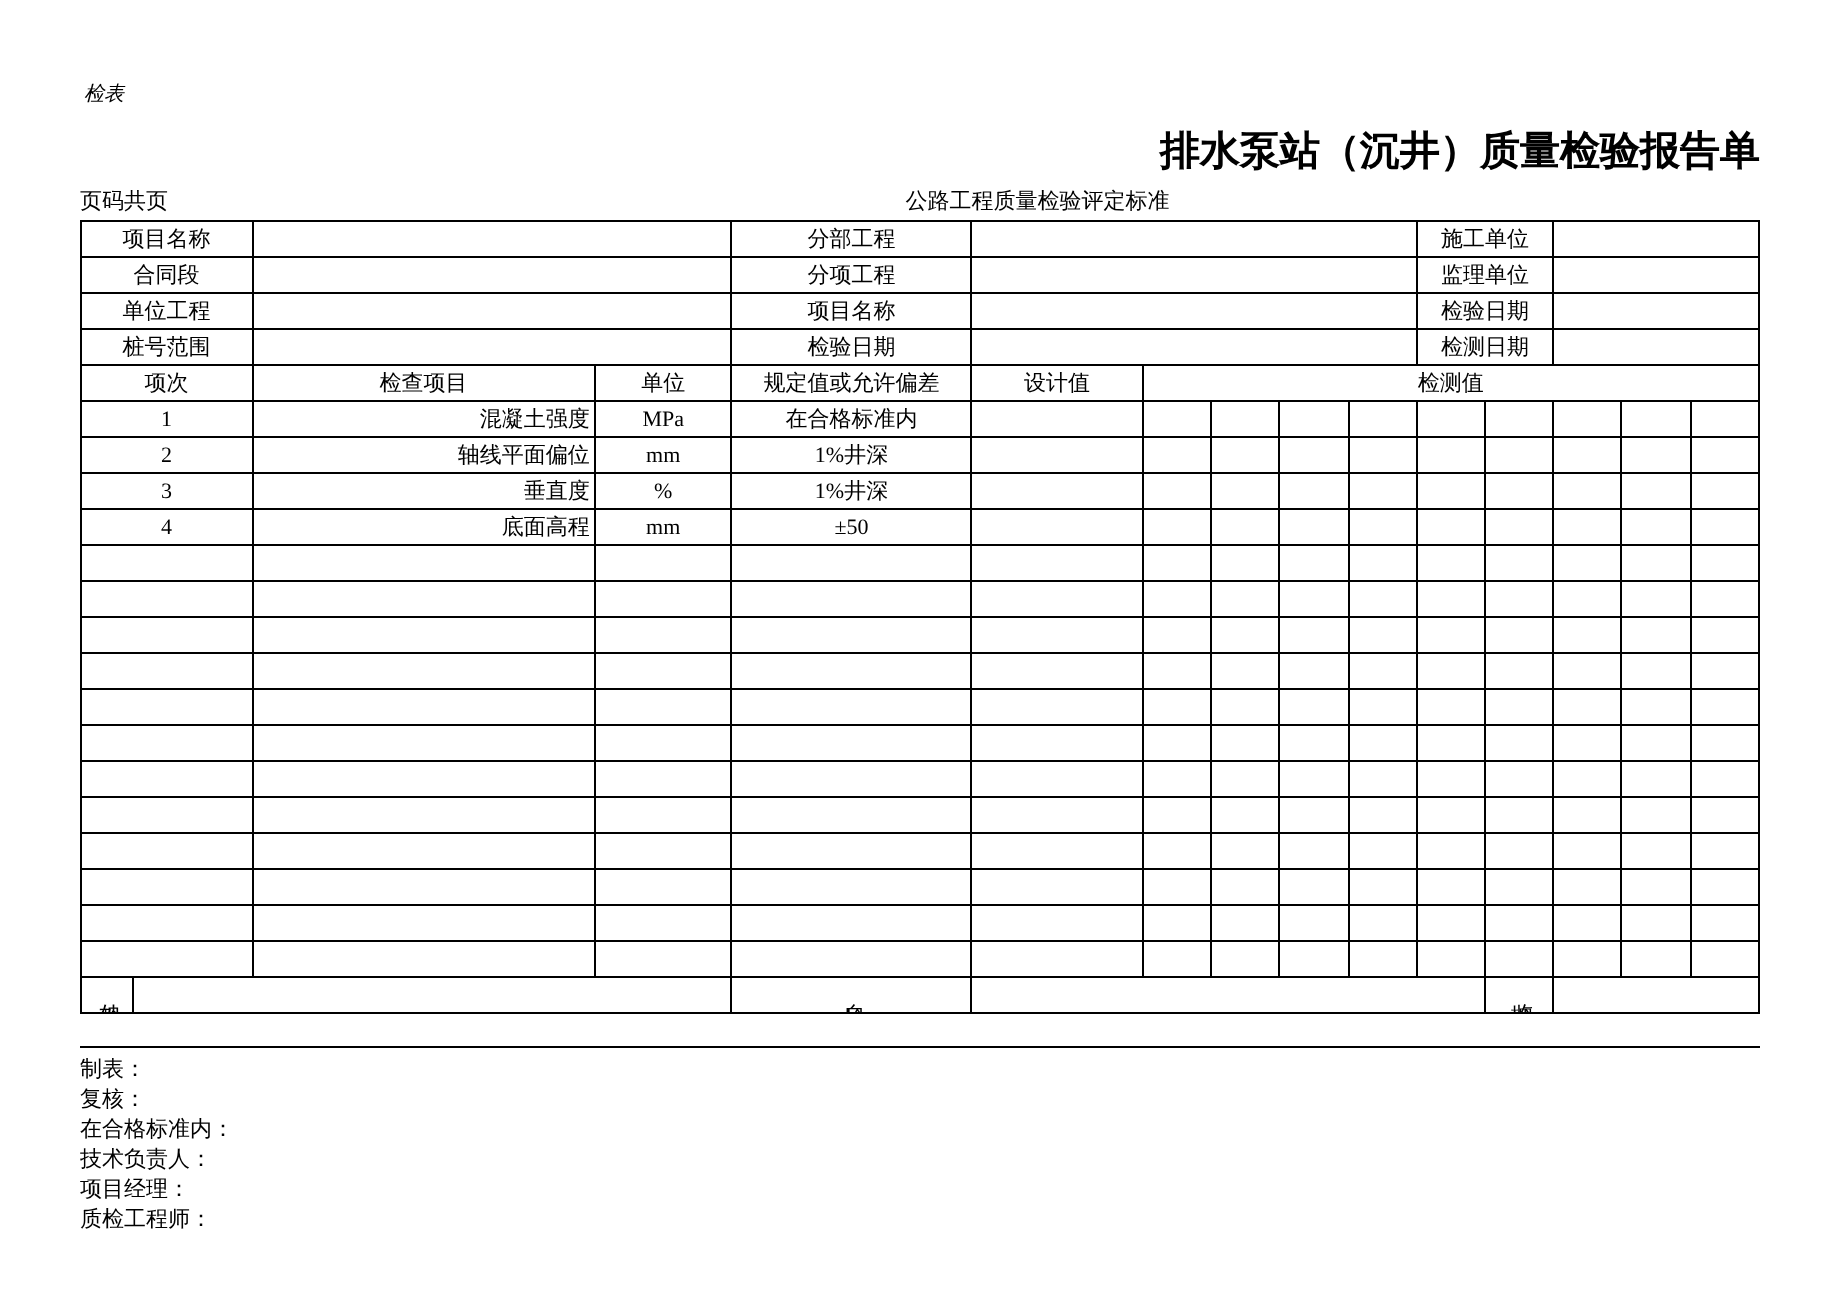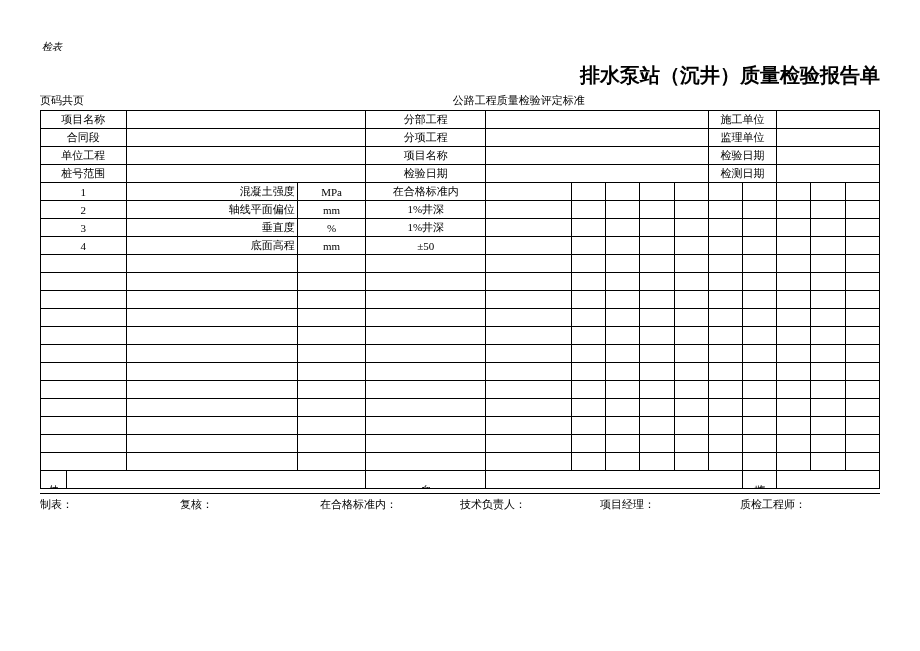--- a/index.html
+++ b/index.html
@@ -57,23 +57,24 @@
       writing-mode: vertical-rl;
       text-orientation: upright;
       letter-spacing: 2px;
       display: inline-block;
     }
     .tall-row td { height: 68px; }
 
     .footer {
       display: flex;
       font-size: 11px;
-      margin-top: 4px;
+      margin-top: 16px;
       border-top: 1px solid #000;
       padding-top: 3px;
+      flex-direction: column;
     }
     .footer span { flex: 1; }
   </style>
 </head>
 <body>
 
 <div class="top-label">检表</div>
 <div class="title">排水泵站（沉井）质量检验报告单</div>
 <div class="subheader">
   <div class="left">页码共页</div>
@@ -126,20 +127,28 @@
   </tr>
   <tr>
     <td colspan="2" class="label-cell">桩号范围</td>
     <td colspan="2"></td>
     <td class="label-cell">检验日期</td>
     <td colspan="5"></td>
     <td colspan="2" class="label-cell">检测日期</td>
     <td colspan="3"></td>
   </tr>
 
+  <tr>
+    <th colspan="2">项次</th>
+    <th>检查项目</th>
+    <th>单位</th>
+    <th>规定值或允许偏差</th>
+    <th>设计值</th>
+    <th colspan="9">检测值</th>
+  </tr>
 
   <tr>
     <td colspan="2">1</td>
     <td class="check-item">混凝土强度</td>
     <td>MPa</td>
     <td>在合格标准内</td>
     <td></td>
     <td></td>
         <td></td>
         <td></td>

